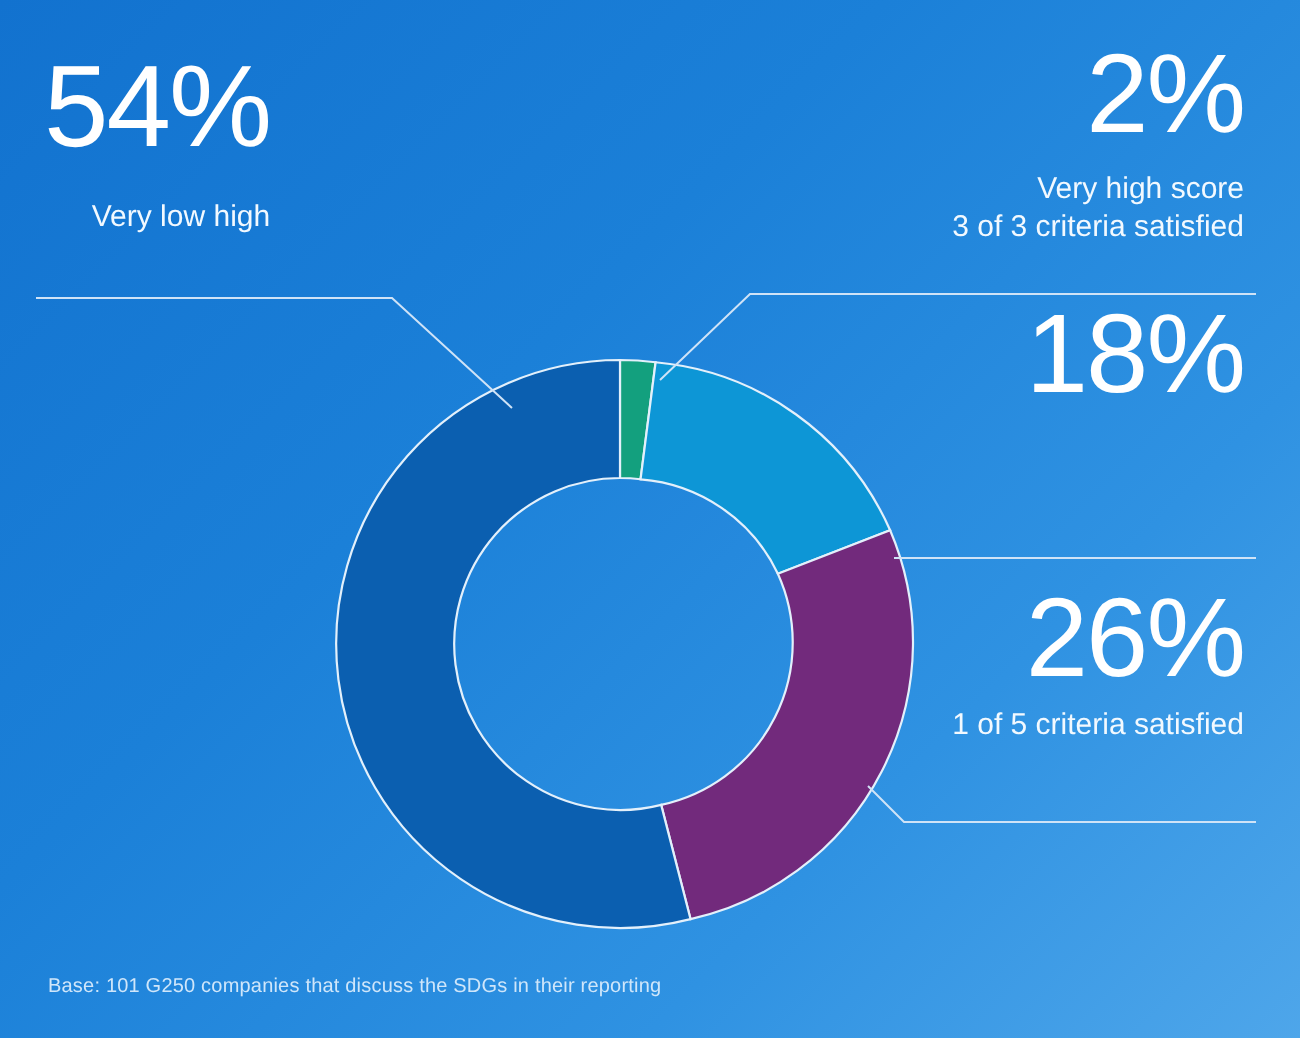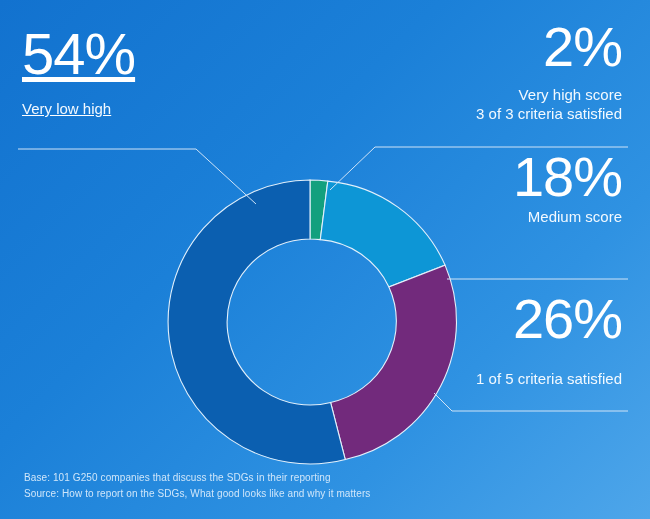--- a/index.html
+++ b/index.html
@@ -50,38 +50,37 @@
     font-size: 15px;
     font-weight: 400;
     line-height: 1.28;
     white-space: nowrap;
     color: #f2f9ff;
   }
   
   #block-very-low {
     left: 22px;
     top: 26px;
-    text-align: left;
-    text-decoration: underline;
+    text-align: right;
   }
   #block-very-low .pct {
     font-size: 58px;
     margin-bottom: 18px;
   }
   
   .right-block {
     text-align: right;
     right: 28px;
   }
   #block-very-high { top: 20px; }
   #block-very-high .pct { margin-bottom: 12px; }
   #block-medium { top: 150px; }
   #block-medium .pct { margin-bottom: 4px; }
   #block-low { top: 292px; }
-  #block-low .pct { margin-bottom: 24px; }
+  #block-low .pct { margin-bottom: 8px; }
 
   #footer {
     position: absolute;
     left: 24px;
     bottom: 18px;
     color: #cfe6fa;
     font-size: 10px;
     line-height: 1.55;
     letter-spacing: 0.1px;
   }
@@ -122,26 +121,24 @@
   </div>
 
   <div class="label-block right-block" id="block-very-high">
     <div class="pct">2%</div>
     <div class="title-line">Very high score</div>
     <div class="sub-line">3 of 3 criteria satisfied</div>
   </div>
 
   <div class="label-block right-block" id="block-medium">
     <div class="pct">18%</div>
-    <div class="title-line">Medium score</div>
   </div>
 
   <div class="label-block right-block" id="block-low">
     <div class="pct">26%</div>
     <div class="sub-line">1 of 5 criteria satisfied</div>
   </div>
 
   <div id="footer">
     <div>Base: 101 G250 companies that discuss the SDGs in their reporting</div>
-    <div>Source: How to report on the SDGs, What good looks like and why it matters</div>
   </div>
 
 </div>
 
 </body></html>

